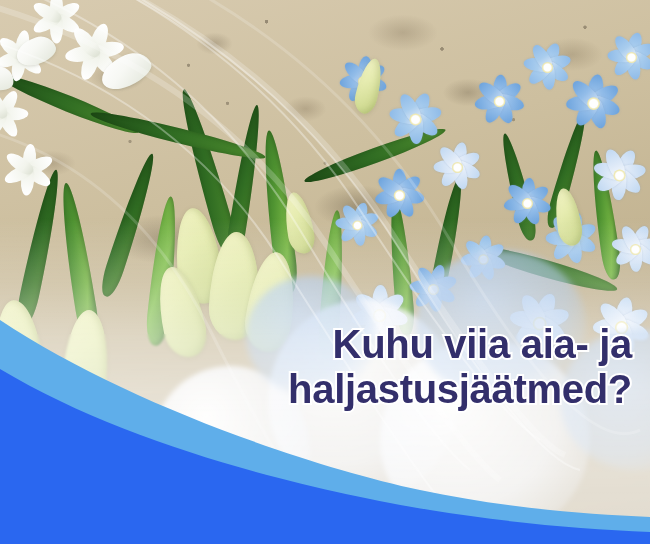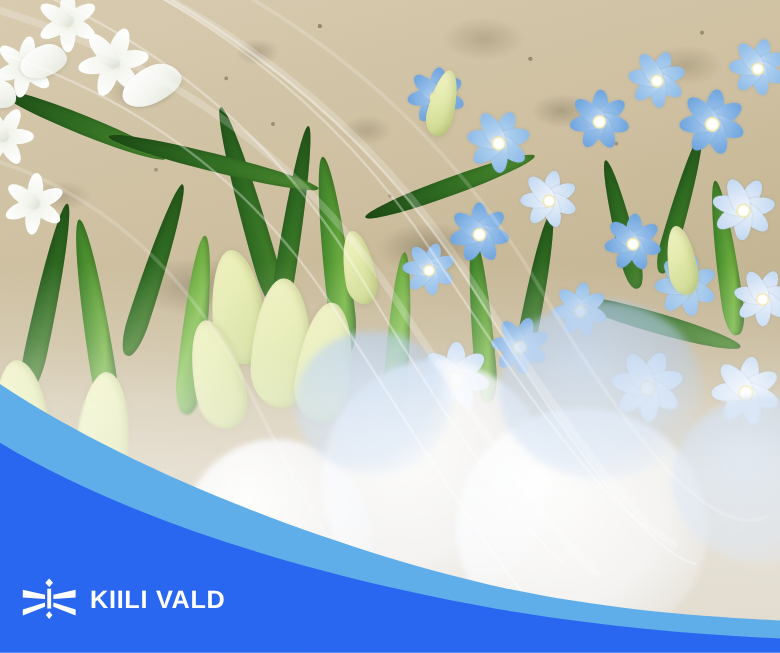--- a/index.html
+++ b/index.html
@@ -514,41 +514,22 @@
       <path d="M -20 -70 Q 255 20 390 230 T 565 455"></path>
     </g>
     <g fill="none" stroke="#ffffff" stroke-opacity="0.18" stroke-width="3">
       <path d="M -60 120 Q 120 150 210 330 T 330 520"></path>
       <path d="M 60 -70 Q 320 20 450 240 T 640 430"></path>
     </g>
   </svg>
 
   <div class="wash"></div>
 
+  <div class="headline">Kuhu viia aia- ja
+haljastusjäätmed?</div>
 
   <svg class="wave" viewBox="0 0 650 230" preserveAspectRatio="none">
     <path d="M0,6 C120,86 300,150 420,176 C500,193 580,200 650,203 L650,230 L0,230 Z" fill="#5faeea"></path>
     <path d="M0,55 C130,133 310,176 430,196 C510,209 582,215 650,218 L650,230 L0,230 Z" fill="#2a67f0"></path>
   </svg>
 
-  <div class="logo">
-    <svg class="logo-mark" viewBox="0 0 46 38">
-      <g fill="#ffffff">
-
-        <polygon points="23,1 26.2,4.6 23,8.2 19.8,4.6"></polygon>
-
-        <polygon points="1,10.5 19.5,14.6 19.5,18.2 1,17.0"></polygon>
-
-        <polygon points="1,27.0 19.5,21.0 19.5,24.6 1,32.0"></polygon>
-
-        <polygon points="45,10.5 26.5,14.6 26.5,18.2 45,17.0"></polygon>
-
-        <polygon points="45,27.0 26.5,21.0 26.5,24.6 45,32.0"></polygon>
-
-        <rect x="21.4" y="9.6" width="3.2" height="16.5"></rect>
-
-        <polygon points="23,28.4 25.7,31.6 23,34.8 20.3,31.6"></polygon>
-      </g>
-    </svg>
-    <span class="logo-text">KIILI VALD</span>
-  </div>
 
 </div>
 
 </body></html>

